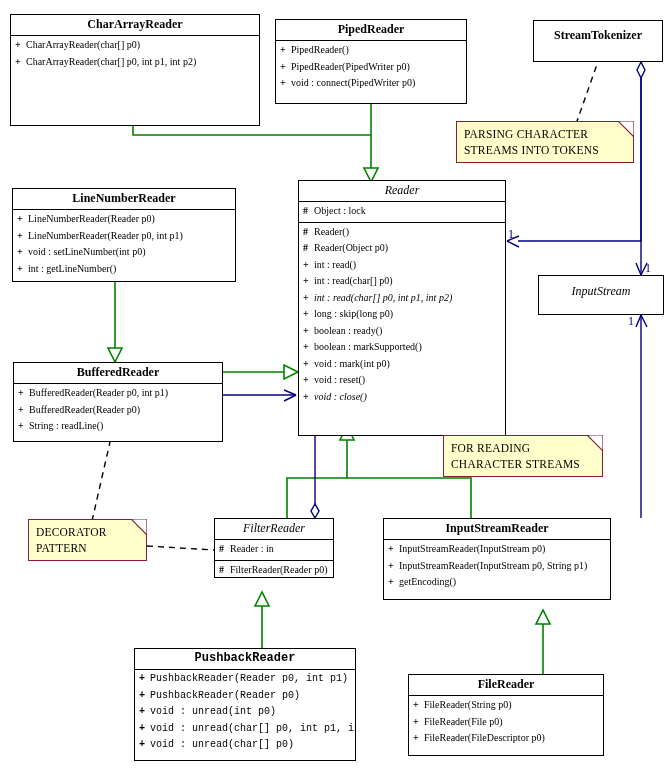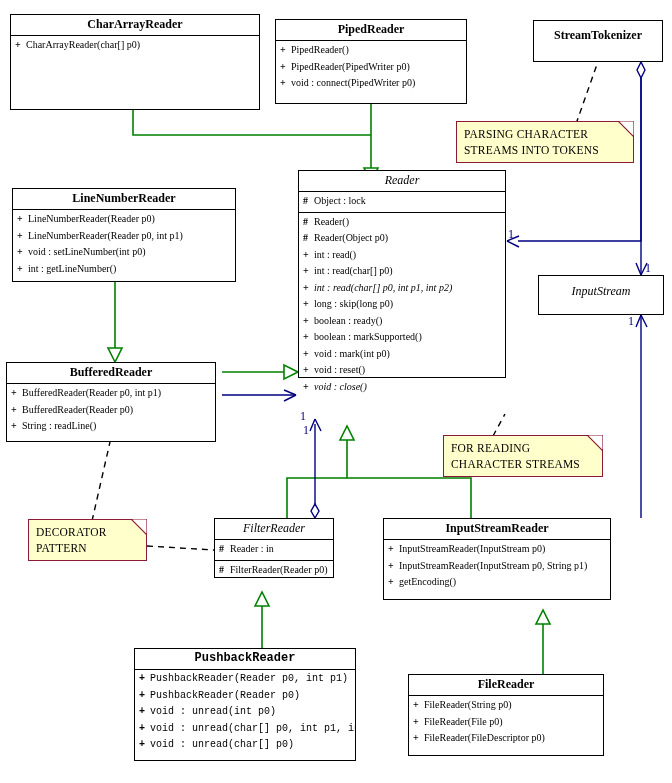--- a/index.html
+++ b/index.html
@@ -194,25 +194,28 @@
       <path d="M 147 546 L 214 550"></path>
     </g>
 
     <text x="508" y="238" font-size="12" font-family="Liberation Serif, serif" fill="#000080">1</text>
     <text x="645" y="272" font-size="12" font-family="Liberation Serif, serif" fill="#000080">1</text>
     <text x="628" y="325" font-size="12" font-family="Liberation Serif, serif" fill="#000080">1</text>
     <text x="300" y="420" font-size="12" font-family="Liberation Serif, serif" fill="#000080">1</text>
     <text x="303" y="434" font-size="12" font-family="Liberation Serif, serif" fill="#000080">1</text>
   </svg>
 
-  <div class="uml-class" style="left:10px; top:14px; width:250px; height:96px;">
+  <div class="uml-class" style="left:10px; top:14px; width:250px; height:112px;">
     <div class="cls-name">CharArrayReader</div>
     <div class="compartment last">
       <div class="member">
         <span class="vis">+</span><span class="txt">CharArrayReader(char[] p0)</span>
+      </div>
+      <div class="member">
+        <span class="vis">+</span><span class="txt">CharArrayReader(char[] p0, int p1, int p2)</span>
       </div>
     </div>
   </div>
 
   <div class="uml-class" style="left:275px; top:19px; width:192px; height:85px;">
     <div class="cls-name">PipedReader</div>
     <div class="compartment last">
       <div class="member">
         <span class="vis">+</span><span class="txt">PipedReader()</span>
       </div>
@@ -240,21 +243,21 @@
       </div>
       <div class="member">
         <span class="vis">+</span><span class="txt">void : setLineNumber(int p0)</span>
       </div>
       <div class="member">
         <span class="vis">+</span><span class="txt">int : getLineNumber()</span>
       </div>
     </div>
   </div>
 
-  <div class="uml-class" style="left:298px; top:170px; width:208px; height:208px;">
+  <div class="uml-class" style="left:298px; top:180px; width:208px; height:256px;">
     <div class="cls-name abstract">Reader</div>
     <div class="compartment">
       <div class="member">
         <span class="vis">#</span><span class="txt">Object : lock</span>
       </div>
     </div>
     <div class="compartment last">
       <div class="member">
         <span class="vis">#</span><span class="txt">Reader()</span>
       </div>
@@ -288,21 +291,21 @@
       <div class="member abstract">
         <span class="vis">+</span><span class="txt">void : close()</span>
       </div>
     </div>
   </div>
 
   <div class="uml-class" style="left:538px; top:275px; width:126px; height:40px;">
     <div class="cls-name abstract no-border" style="padding-top:7px;">InputStream</div>
   </div>
 
-  <div class="uml-class" style="left:6px; top:362px; width:210px; height:80px;">
+  <div class="uml-class" style="left:13px; top:362px; width:210px; height:80px;">
     <div class="cls-name">BufferedReader</div>
     <div class="compartment last">
       <div class="member">
         <span class="vis">+</span><span class="txt">BufferedReader(Reader p0, int p1)</span>
       </div>
       <div class="member">
         <span class="vis">+</span><span class="txt">BufferedReader(Reader p0)</span>
       </div>
       <div class="member">
         <span class="vis">+</span><span class="txt">String : readLine()</span>

